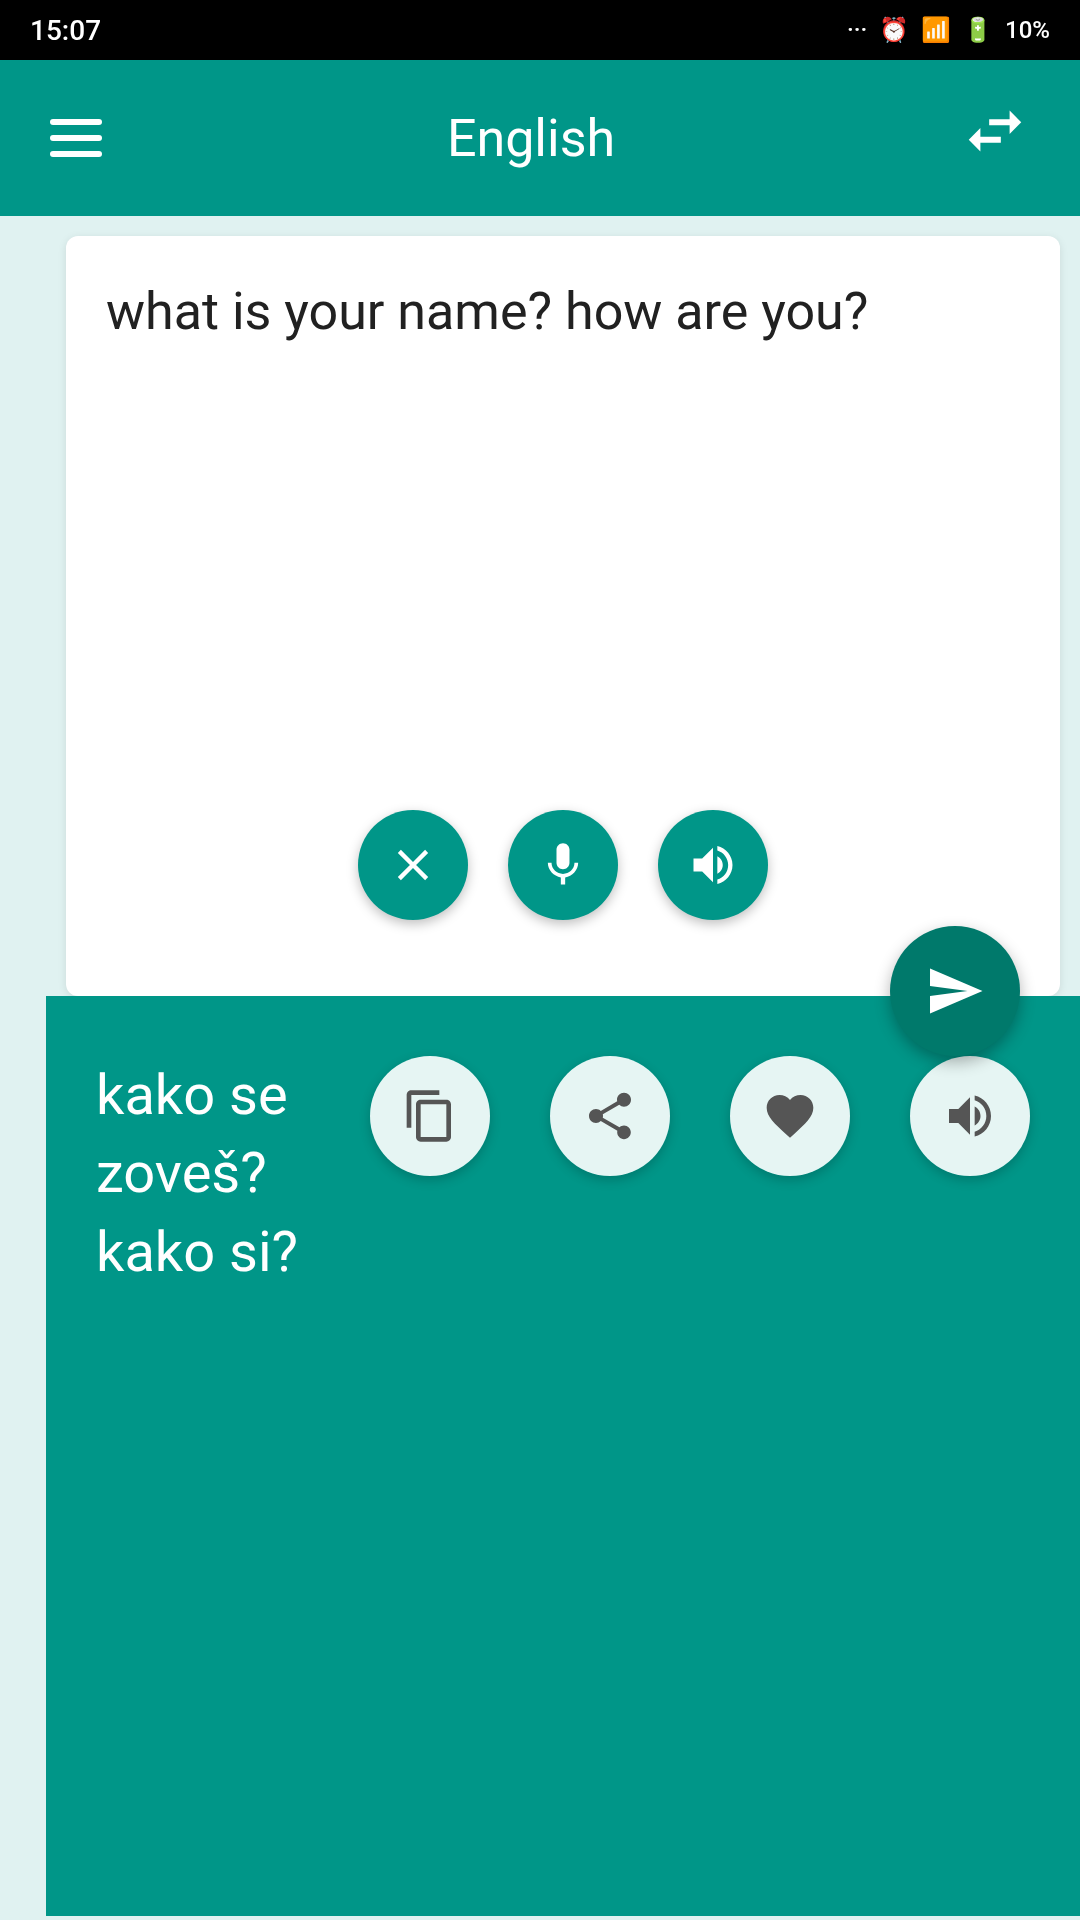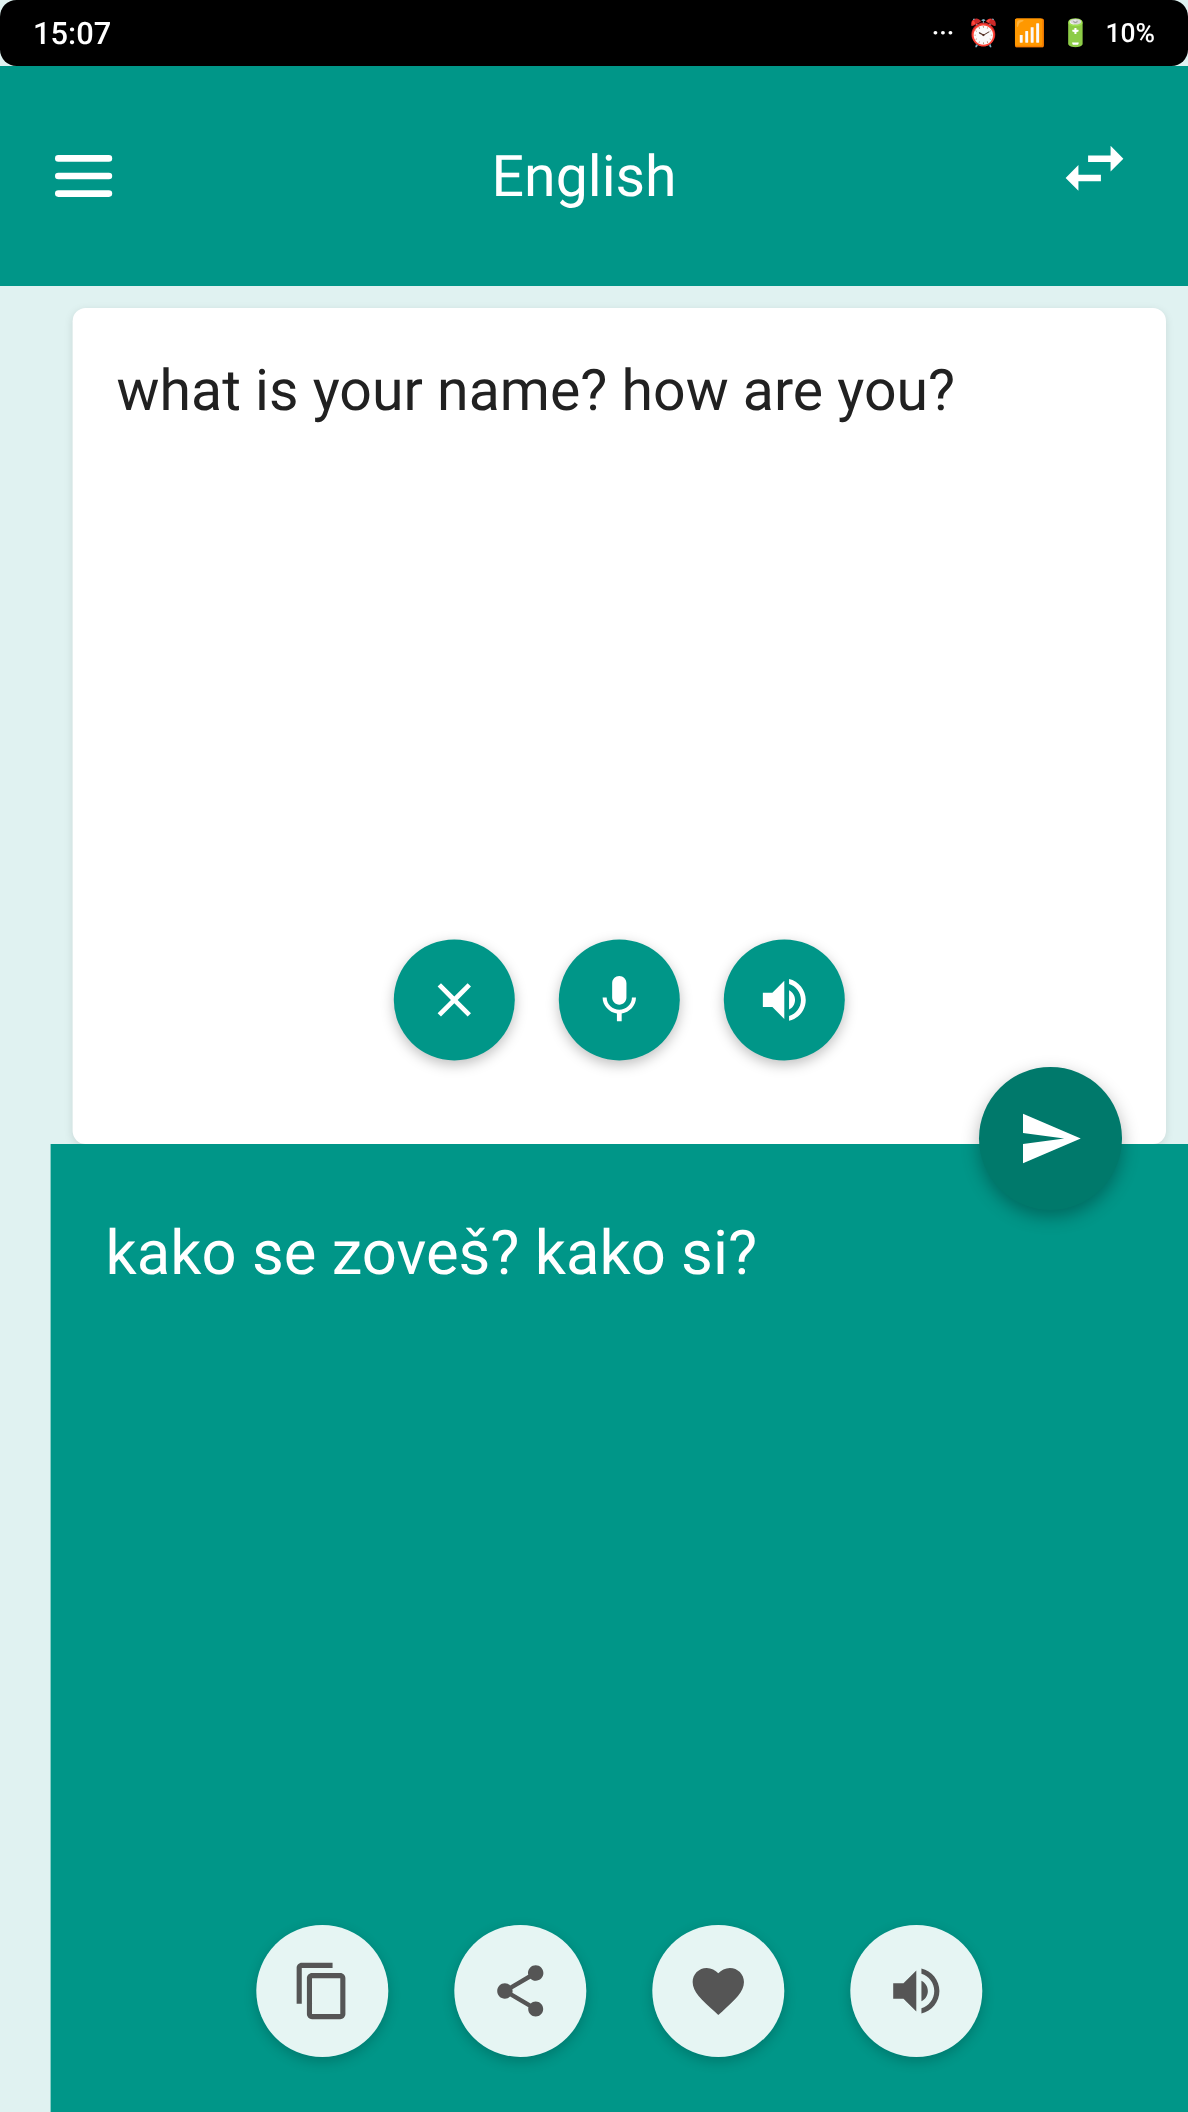--- a/index.html
+++ b/index.html
@@ -19,34 +19,33 @@
       width: 100%;
       height: 60px;
       background: #000;
       display: flex;
       align-items: center;
       justify-content: space-between;
       padding: 0 30px;
       color: white;
       font-size: 28px;
       font-weight: 500;
-      border-radius: 15px;
     }
     .status-bar-left { }
     .status-bar-right {
       display: flex;
       align-items: center;
       gap: 12px;
       font-size: 24px;
     }
 
     
     .toolbar {
       width: 100%;
-      height: 200px;
+      height: 156px;
       background: #009688;
       display: flex;
       align-items: center;
       justify-content: space-between;
       padding: 16px 50px;
     }
     .toolbar-lang {
       color: white;
       font-size: 52px;
       font-weight: 400;
@@ -144,21 +143,21 @@
     }
 
     
     .output-panel {
       background: #009688;
       flex: 1;
       margin-top: 0;
       padding: 60px 50px 50px 50px;
       position: relative;
       display: flex;
-      flex-direction: column;
+      flex-direction: row;
       justify-content: space-between;
     }
     .output-text {
       font-size: 56px;
       color: white;
       line-height: 1.4;
       font-weight: 400;
     }
     .output-actions {
       display: flex;

